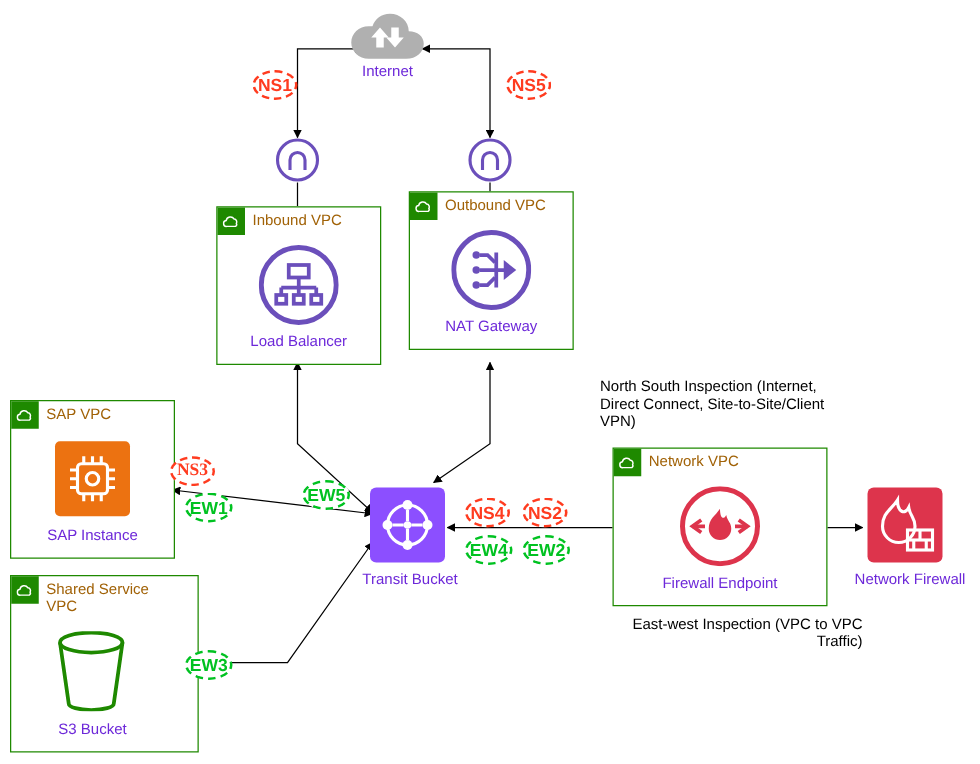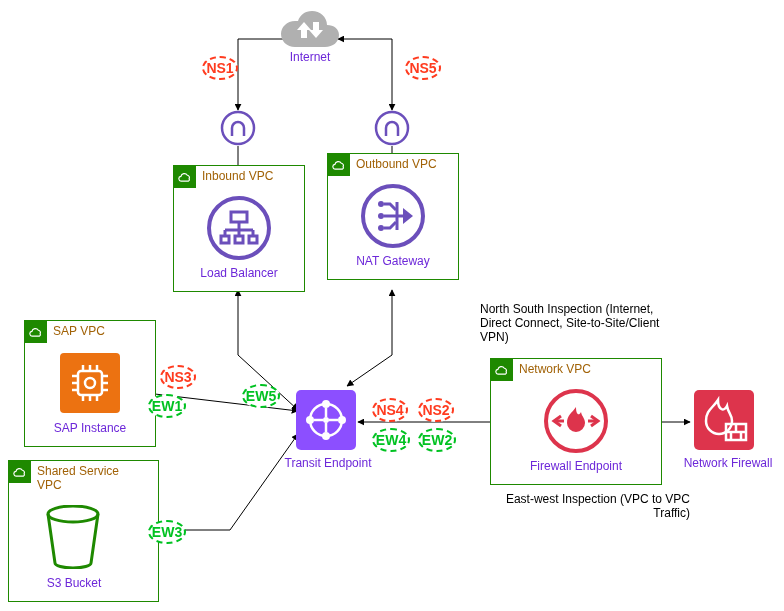--- a/index.html
+++ b/index.html
@@ -153,21 +153,21 @@
       <circle cx="20" cy="44" r="3" fill="#6b4fbb"></circle>
       <path d="M23 44 h6 l6 -6" fill="none" stroke="#6b4fbb" stroke-width="3"></path>
       <line x1="36" y1="18" x2="36" y2="46" stroke="#6b4fbb" stroke-width="3"></line>
       <line x1="36" y1="32" x2="44" y2="32" stroke="#6b4fbb" stroke-width="3"></line>
       <path d="M42 24 l10 8 l-10 8 z" fill="#6b4fbb"></path>
     </svg>
   </div>
   <div class="label" style="left:0; top:100px; width:130px;">NAT Gateway</div>
 </div>
 
-<div class="vpc-box" style="left:8px; top:320px; width:130px; height:125px;margin-left:16px;">
+<div class="vpc-box" style="left:8px; top:320px; width:130px; height:125px;">
   <div class="vpc-badge">
       <svg viewBox="0 0 24 24">
         <path d="M19 15a4 4 0 0 0-3-6 6 6 0 0 0-11 2 4 4 0 0 0 1 8h12a3 3 0 0 0 1-4z" fill="none" stroke="#fff" stroke-width="2"></path>
       </svg>
     </div>
   <div class="vpc-title">SAP VPC</div>
   <div class="icon-box" style="left:33px; top:30px;">
     <svg width="64" height="64" viewBox="0 0 64 64">
       <rect x="2" y="2" width="60" height="60" rx="4" fill="#ec7211"></rect>
       <rect x="20" y="20" width="24" height="24" rx="3" fill="none" stroke="#fff" stroke-width="2.5"></rect>
@@ -219,21 +219,21 @@
         <circle cx="48" cy="32" r="4"></circle>
     </g>
     <g stroke="#fff" stroke-width="2.5">
       <line x1="32" y1="20" x2="32" y2="29"></line>
         <line x1="32" y1="35" x2="32" y2="44"></line>
       <line x1="20" y1="32" x2="29" y2="32"></line>
         <line x1="35" y1="32" x2="44" y2="32"></line>
     </g>
   </svg>
 </div>
-<div class="label" style="left:278px; top:456px; width:100px;">Transit Endpoint</div>
+<div class="label" style="left:278px; top:456px; width:100px;">Transit Bucket</div>
 
 <div class="vpc-box" style="left:490px; top:358px; width:170px; height:125px;">
   <div class="vpc-badge">
       <svg viewBox="0 0 24 24">
         <path d="M19 15a4 4 0 0 0-3-6 6 6 0 0 0-11 2 4 4 0 0 0 1 8h12a3 3 0 0 0 1-4z" fill="none" stroke="#fff" stroke-width="2"></path>
       </svg>
     </div>
   <div class="vpc-title">Network VPC</div>
   <div class="icon-box" style="left:53px; top:30px;">
     <svg width="64" height="64" viewBox="0 0 64 64">
@@ -260,21 +260,21 @@
       <line x1="44" y1="36" x2="44" y2="44"></line>
       <line x1="39" y1="44" x2="39" y2="52"></line>
       <line x1="49" y1="44" x2="49" y2="52"></line>
     </g>
   </svg>
 </div>
 <div class="label" style="left:678px; top:456px; width:100px;">Network Firewall</div>
 
 <div class="hop ns" style="left:202px; top:56px;">NS1</div>
 <div class="hop ns" style="left:405px; top:56px;text-align:right;">NS5</div>
-<div class="hop ns" style="left:160px; top:365px;">NS3</div>
+<div class="hop ns" style="left:136px; top:365px;font-family:Liberation Serif, serif;">NS3</div>
 <div class="hop ew" style="left:148px; top:394px;">EW1</div>
 <div class="hop ew" style="left:242px; top:384px;">EW5</div>
 <div class="hop ns" style="left:372px; top:398px;">NS4</div>
 <div class="hop ns" style="left:418px; top:398px;">NS2</div>
 <div class="hop ew" style="left:372px; top:428px;">EW4</div>
 <div class="hop ew" style="left:418px; top:428px;">EW2</div>
 <div class="hop ew" style="left:148px; top:520px;">EW3</div>
 
 <div class="desc" style="left:480px; top:302px; width:200px;">North South Inspection (Internet, Direct Connect, Site-to-Site/Client VPN)</div>
 <div class="desc" style="left:490px; top:492px; width:200px;text-align:right;">East-west Inspection (VPC to VPC Traffic)</div>

